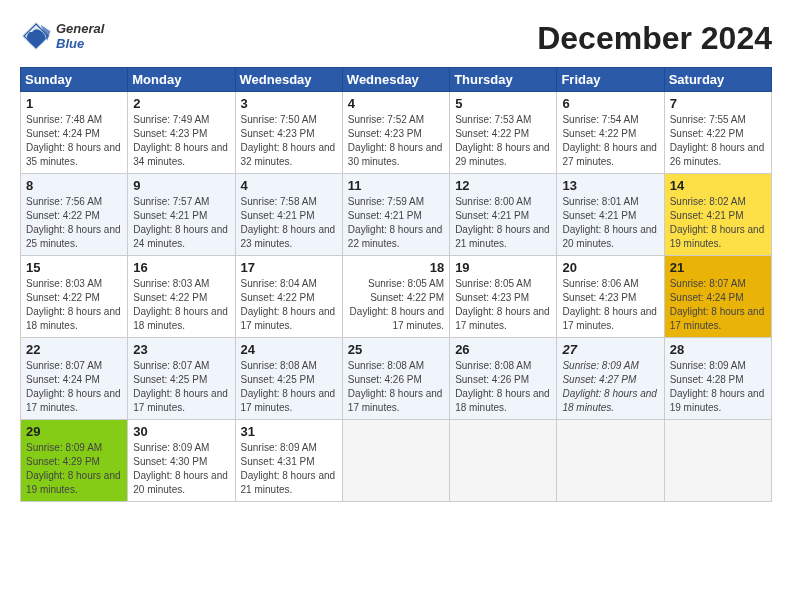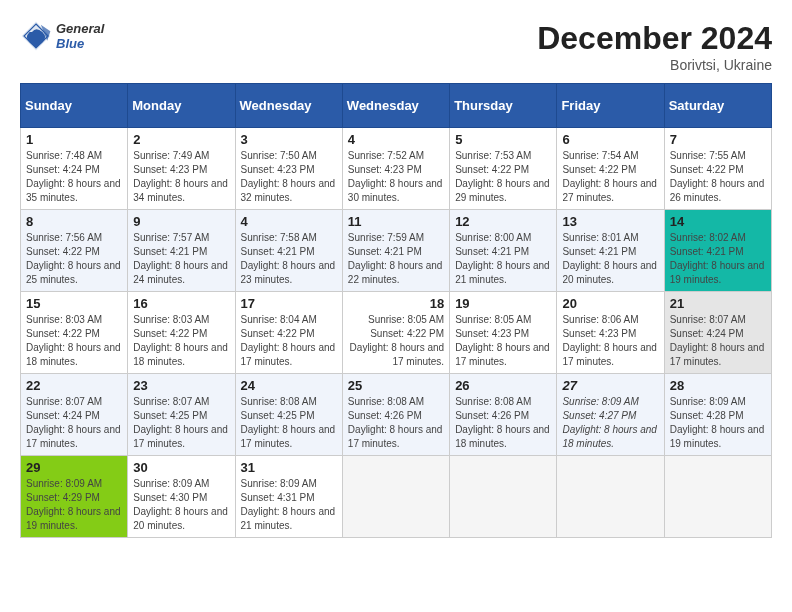--- a/index.html
+++ b/index.html
@@ -39,21 +39,21 @@
       color: #555;
     }
     table {
       width: 100%;
       border-collapse: collapse;
       table-layout: fixed;
     }
     th {
       background: #2b5ba8;
       color: #fff;
-      padding: 14px 4px;
+      padding: 4px 4px;
       font-size: 13px;
       font-weight: bold;
       text-align: left;
       border: 1px solid #1e4a90;
     }
     td {
       border: 1px solid #ccc;
       padding: 4px 5px;
       vertical-align: top;
       font-size: 10.5px;
@@ -94,21 +94,20 @@
       <path d="M15,15 Q20,8 28,15 Q35,22 28,28 L20,35 L12,28 Q5,22 12,15 Z" fill="#2b5ba8"></path>
       <polygon points="26,6 38,14 34,26" fill="#2b5ba8" opacity="0.7"></polygon>
     </svg>
     <div>
       <div style="font-size:13px;font-weight:bold;color:#333;">General</div>
       <div style="font-size:13px;font-weight:bold;color:#2b5ba8;">Blue</div>
     </div>
   </div>
   <div class="title-block">
     <div class="month-title">December 2024</div>
-    <div class="location">Borivtsi, Ukraine</div>
   </div>
 </div>
 
 <table>
   <thead>
     <tr>
       <th>Sunday</th>
       <th>Monday</th>
       <th>Wednesday</th>
       <th>Wednesday</th>
@@ -166,21 +165,21 @@
           <div class="day-info">Sunrise: 7:59 AM<br>Sunset: 4:21 PM<br>Daylight: 8 hours and 22 minutes.</div>
         </td>
         <td style="background: rgb(240, 244, 251);">
           <span class="day-number">12</span>
           <div class="day-info">Sunrise: 8:00 AM<br>Sunset: 4:21 PM<br>Daylight: 8 hours and 21 minutes.</div>
         </td>
         <td style="background: rgb(240, 244, 251);">
           <span class="day-number">13</span>
           <div class="day-info">Sunrise: 8:01 AM<br>Sunset: 4:21 PM<br>Daylight: 8 hours and 20 minutes.</div>
         </td>
-        <td style="background: #14b8a6;">
+        <td style="background: #fde047;">
           <span class="day-number">14</span>
           <div class="day-info">Sunrise: 8:02 AM<br>Sunset: 4:21 PM<br>Daylight: 8 hours and 19 minutes.</div>
         </td>
       </tr>
       <tr>
         <td style="background: rgb(255, 255, 255);">
           <span class="day-number">15</span>
           <div class="day-info">Sunrise: 8:03 AM<br>Sunset: 4:22 PM<br>Daylight: 8 hours and 18 minutes.</div>
         </td>
         <td style="background: rgb(255, 255, 255);">
@@ -196,21 +195,21 @@
           <div class="day-info">Sunrise: 8:05 AM<br>Sunset: 4:22 PM<br>Daylight: 8 hours and 17 minutes.</div>
         </td>
         <td style="background: rgb(255, 255, 255); margin-left: 15px;">
           <span class="day-number">19</span>
           <div class="day-info">Sunrise: 8:05 AM<br>Sunset: 4:23 PM<br>Daylight: 8 hours and 17 minutes.</div>
         </td>
         <td style="background: rgb(255, 255, 255);">
           <span class="day-number">20</span>
           <div class="day-info">Sunrise: 8:06 AM<br>Sunset: 4:23 PM<br>Daylight: 8 hours and 17 minutes.</div>
         </td>
-        <td style="background: #e5e5e5;">
+        <td style="background: #eab308;">
           <span class="day-number">21</span>
           <div class="day-info">Sunrise: 8:07 AM<br>Sunset: 4:24 PM<br>Daylight: 8 hours and 17 minutes.</div>
         </td>
       </tr>
       <tr>
         <td style="background: rgb(240, 244, 251);">
           <span class="day-number">22</span>
           <div class="day-info">Sunrise: 8:07 AM<br>Sunset: 4:24 PM<br>Daylight: 8 hours and 17 minutes.</div>
         </td>
         <td style="background: rgb(240, 244, 251);">

